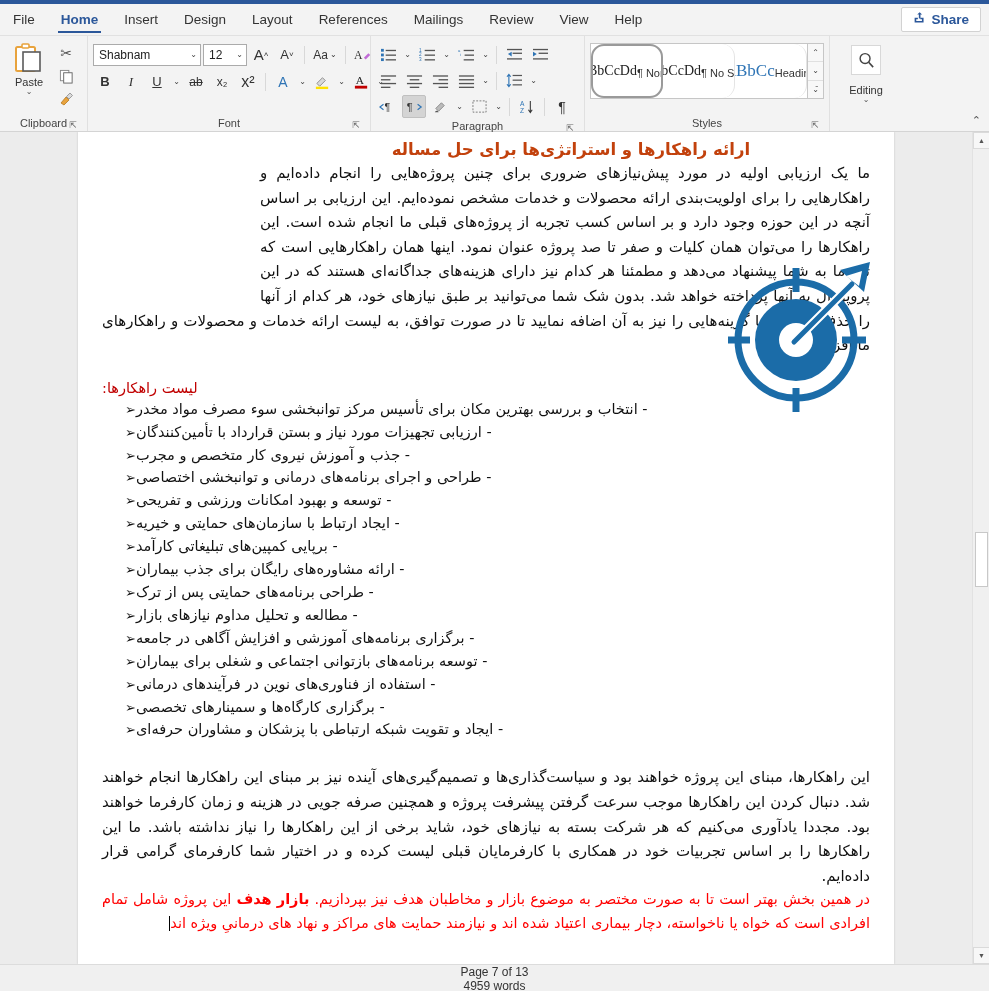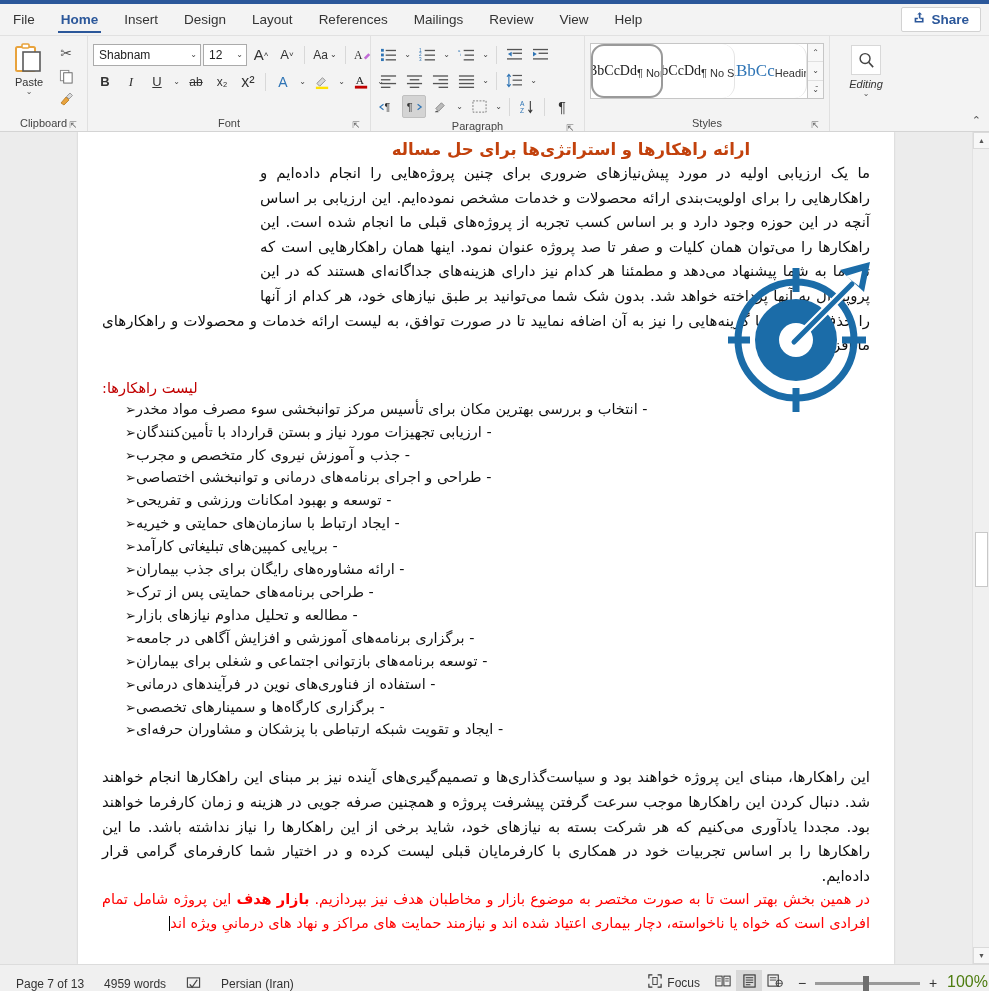--- a/index.html
+++ b/index.html
@@ -134,21 +134,21 @@
   
   .edit-col {
     display: flex; flex-direction: column; align-items: center;
     width: 56px; padding-top: 6px;
   }
   .edit-ico {
     width: 30px; height: 30px; border: 1px solid #D8D8D8; background: #fff;
     display: flex; align-items: center; justify-content: center;
     font-size: 16px; color: #444;
   }
-  .edit-lbl { font-size: 11px; color: #333; margin-top: 3px; font-style: italic; }
+  .edit-lbl { font-size: 11px; color: #333; margin-top: 9px; }
   .ribbon-collapse {
     position: absolute; right: 8px; bottom: 4px;
     font-size: 11px; color: #555; cursor: pointer;
   }
 
   
   .docarea {
     position: relative; width: 989px; height: 832px;
     background: #ECECEC; overflow: hidden;
   }
@@ -218,22 +218,23 @@
   }
   .vs-arrow.bottom { position: absolute; bottom: 0; }
   .vs-thumb {
     position: absolute; left: 2px; width: 13px; top: 400px; height: 55px;
     background: #fff; border: 1px solid #C8C8C8; cursor: pointer;
   }
 
   
   .statusbar {
     height: 27px; background: #F0F0F0; border-top: 1px solid #DCDCDC;
-    display: flex; align-items: flex-end; font-size: 12px; color: #333;
+    display: flex; align-items: center; font-size: 12px; color: #333;
     padding: 0 6px;
+    flex-direction: column;
   }
   .sb-item { padding: 0 10px; cursor: pointer; white-space: nowrap; display:flex; align-items:center; gap:5px;}
   .sb-spacer { flex: 1; }
   .view-btn {
     width: 26px; height: 21px; display: flex; align-items: center;
     justify-content: center; font-size: 13px; color: #333; cursor: pointer;
   }
   .view-btn.active { background: #D8D8D8; }
   .zoom-ctl { display: flex; align-items: center; gap: 7px; padding: 0 8px; }
   .zoom-minus, .zoom-plus { font-size: 14px; color: #333; cursor: pointer; width: 12px; text-align:center;}

